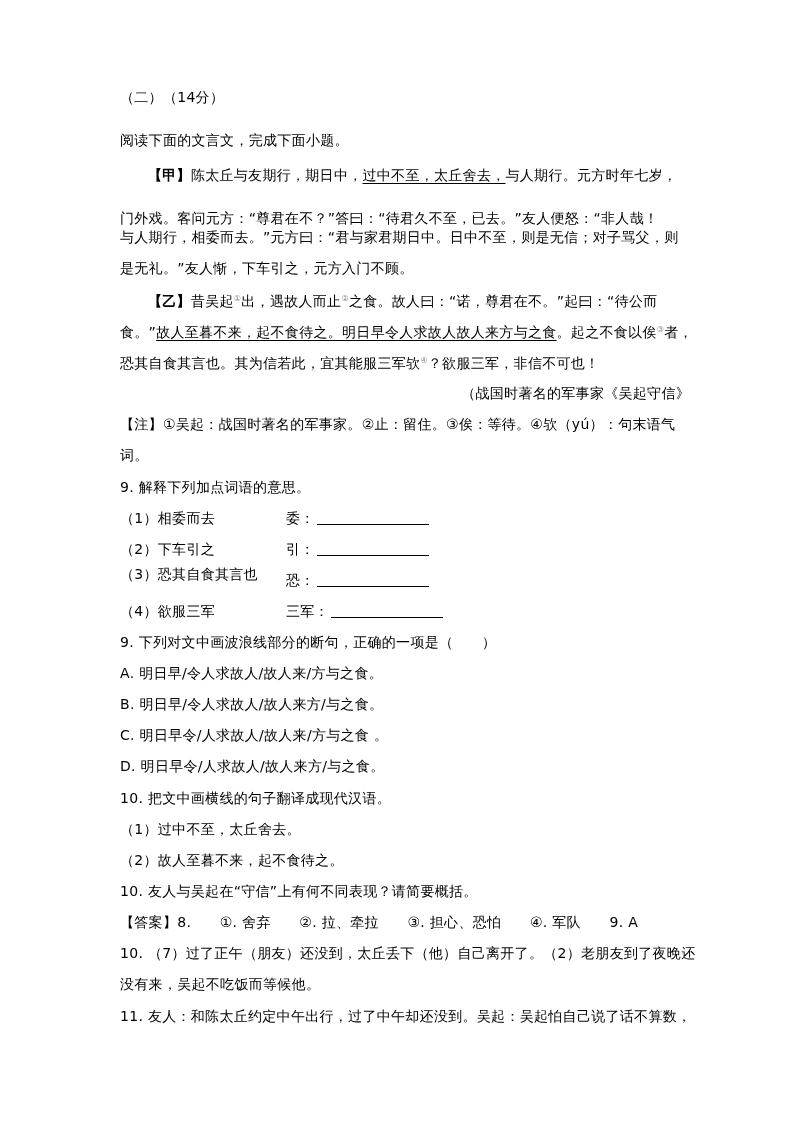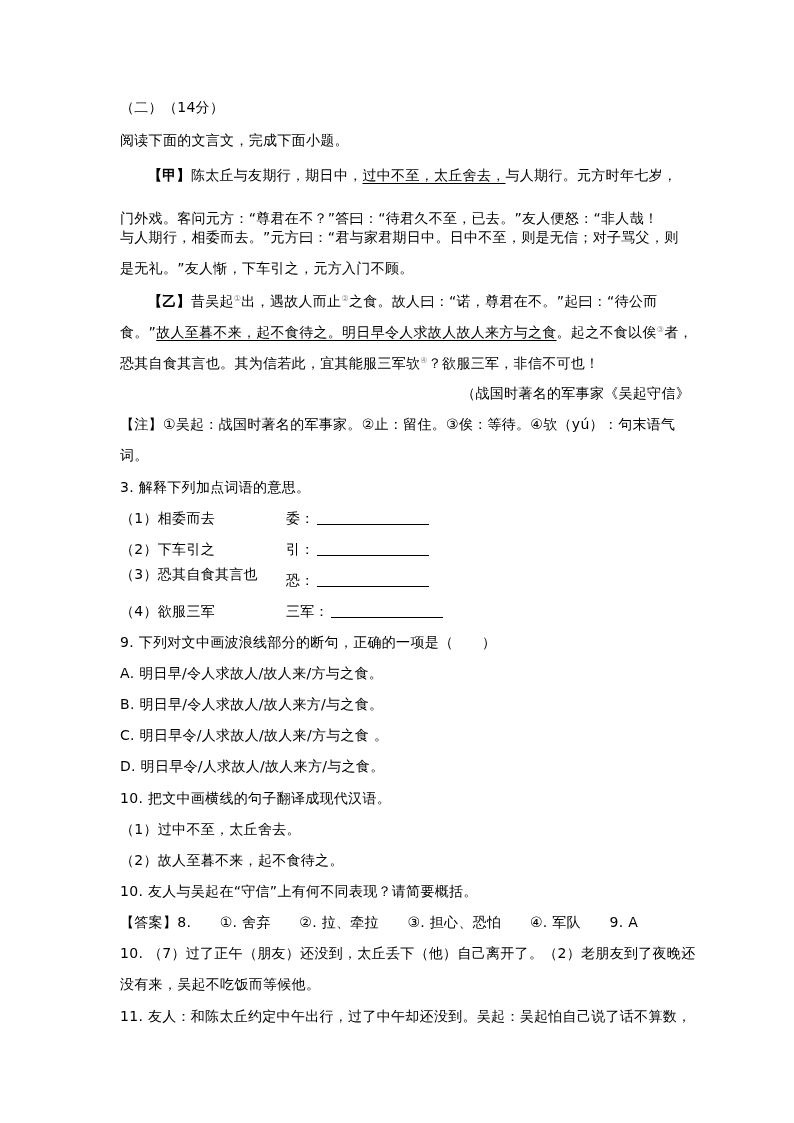--- a/index.html
+++ b/index.html
@@ -15,21 +15,21 @@
     .sup { font-size: 8px; color: #888; vertical-align: 5px; }
     .blank { display: inline-block; width: 112px; border-bottom: 1px solid #000; height: 14px; vertical-align: -2px; margin-left: 2px; }
     .right { left: auto; right: 0; }
     .bold { font-weight: bold; }
   </style>
 </head>
 <body>
 
 <div class="page">
 
-  <div class="line" style="top:97px">（二）（14分）</div>
+  <div class="line" style="top:87px">（二）（14分）</div>
   <div class="line" style="top:130px">阅读下面的文言文，完成下面小题。</div>
 
   <div class="line ind" style="top:165px">
     <span class="bold">【甲】</span><span>陈太丘与友期行，期日中，</span><span class="u">过中不至，太丘舍去，</span><span>与人期行。元方时年七岁，</span>
   </div>
   <div class="line" style="top:208px">门外戏。客问元方：“尊君在不？”答曰：“待君久不至，已去。”友人便怒：“非人哉！</div>
   <div class="line" style="top:227px">与人期行，相委而去。”元方曰：“君与家君期日中。日中不至，则是无信；对子骂父，则</div>
   <div class="line" style="top:258px">是无礼。”友人惭，下车引之，元方入门不顾。</div>
 
   <div class="line ind" style="top:289px">
@@ -39,21 +39,21 @@
     <span>食。”</span><span class="u">故人至暮不来，起不食待之。明日早令人求故人故人来方与之食</span><span>。起之不食以俟</span><span class="sup">③</span><span>者，</span>
   </div>
   <div class="line" style="top:351px">
     <span>恐其自食其言也。其为信若此，宜其能服三军欤</span><span class="sup">④</span><span>？欲服三军，非信不可也！</span>
   </div>
   <div class="line right" style="top:383px; right:-10px">（战国时著名的军事家《吴起守信》</div>
 
   <div class="line" style="top:414px">【注】①吴起：战国时著名的军事家。②止：留住。③俟：等待。④欤（yú）：句末语气</div>
   <div class="line" style="top:445px">词。</div>
 
-  <div class="line" style="top:477px">3. 解释下列加点词语的意思。</div>
+  <div class="line" style="top:477px">9. 解释下列加点词语的意思。</div>
   <div class="line" style="top:508px">
     <span>（1）相委而去</span>
   </div>
   <div class="line" style="top:508px; left:166px">
     <span>委：</span><span class="blank"></span>
   </div>
   <div class="line" style="top:539px">
     <span>（2）下车引之</span>
   </div>
   <div class="line" style="top:539px; left:166px">

